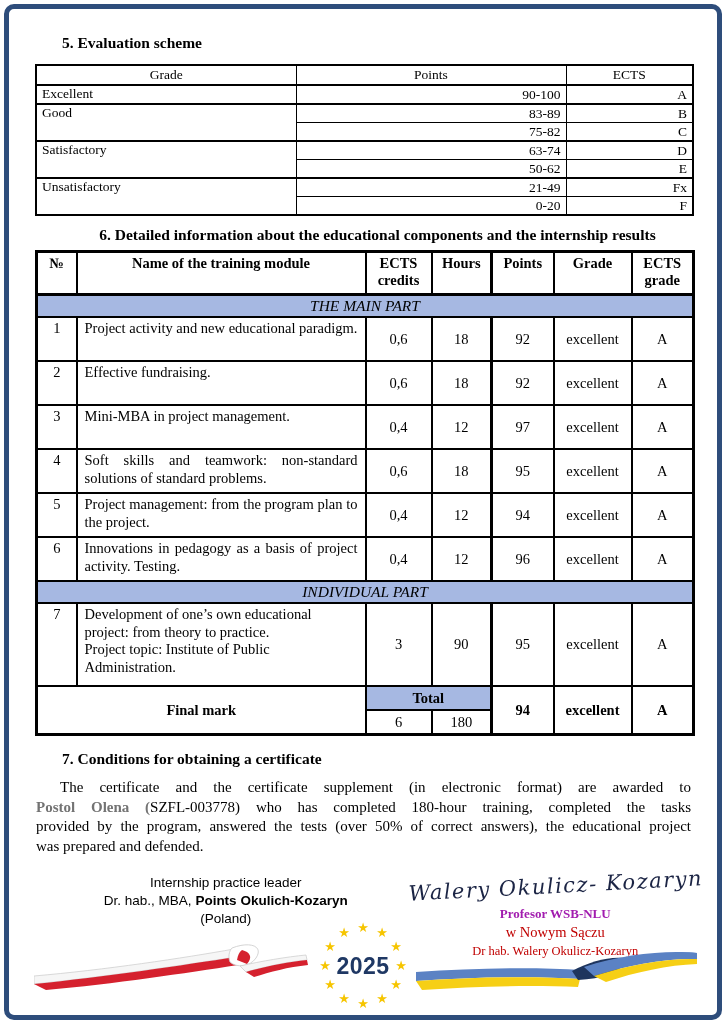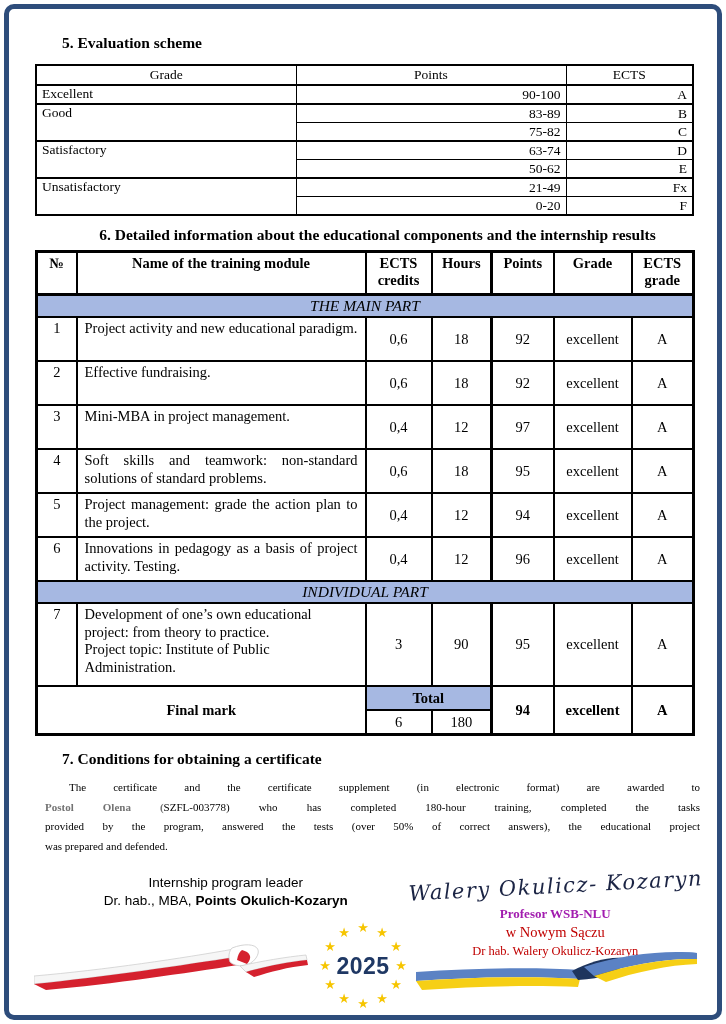--- a/index.html
+++ b/index.html
@@ -46,21 +46,21 @@
   .t2 .name-left { text-align:left; white-space:pre-line; }
   .t2 .val { text-align:center; vertical-align:middle; }
   .t2 tr.r td { height:37px; }
   .t2 tr.r7 td { height:76px; }
   .t2 tr.f td { height:22px; text-align:center; vertical-align:middle; }
   .t2 .final-label { font-weight:bold; text-align:center; vertical-align:middle; }
   .t2 .total-cell { background:#a6b8e2; font-weight:bold;margin-left:24px; }
   .t2 .bold { font-weight:bold; }
 
   
-  .para { width:655px; margin:4px 0 0 10px; font-size:11px; line-height:19.5px; }
+  .para { width:655px; margin:4px 0 0 1px; font-size:15px; line-height:19.5px; }
   .para .jline { text-align:justify; text-align-last:justify; }
   .para .l1 { text-indent:24px; }
   .para .l4 { text-align:left; }
   .who { font-weight:bold; color:#737373; }
 
   
   .sig-row { display:flex; margin-top:18px; }
   .sig-left {
     width:330px; margin-left:26px; text-align:center;
     font-family:"Liberation Sans", sans-serif; font-size:13.5px; line-height:18px;
@@ -205,21 +205,21 @@
           <td class="num">4</td>
           <td class="name">Soft skills and teamwork: non-standard solutions of standard problems.</td>
           <td class="val">0,6</td>
           <td class="val">18</td>
           <td class="val bl">95</td>
           <td class="val">excellent</td>
           <td class="val">A</td>
         </tr>
         <tr class="r">
           <td class="num">5</td>
-          <td class="name">Project management: grade the action plan to the project.</td>
+          <td class="name">Project management: from the program plan to the project.</td>
           <td class="val">0,4</td>
           <td class="val">12</td>
           <td class="val bl">94</td>
           <td class="val">excellent</td>
           <td class="val">A</td>
         </tr>
         <tr class="r">
           <td class="num">6</td>
           <td class="name">Innovations in pedagogy as a basis of project activity. Testing.</td>
           <td class="val">0,4</td>
@@ -262,22 +262,23 @@
 
     <div class="para">
       <div class="jline l1">The certificate and the certificate supplement (in electronic format) are awarded to</div>
       <div class="jline"><span class="who">Postol Olena (</span><span>SZFL-003778) who has completed 180-hour training, completed the tasks</span></div>
       <div class="jline">provided by the program, answered the tests (over 50% of correct answers), the educational project</div>
       <div class="l4">was prepared and defended.</div>
     </div>
 
     <div class="sig-row">
       <div class="sig-left">
-        <div>Internship program leader</div>
+        <div>Internship practice leader</div>
         <div><span>Dr. hab., MBA, </span><span class="nm">Points Okulich-Kozaryn</span></div>
+        <div>(Poland)</div>
       </div>
       <div class="sig-right">
         <div class="handwriting">Walery Okulicz- Kozaryn</div>
         <div class="red1">Profesor WSB-NLU</div>
         <div class="red2">w Nowym Sączu</div>
         <div class="red3">Dr hab. Walery Okulicz-Kozaryn</div>
       </div>
     </div>
   </div>
 

